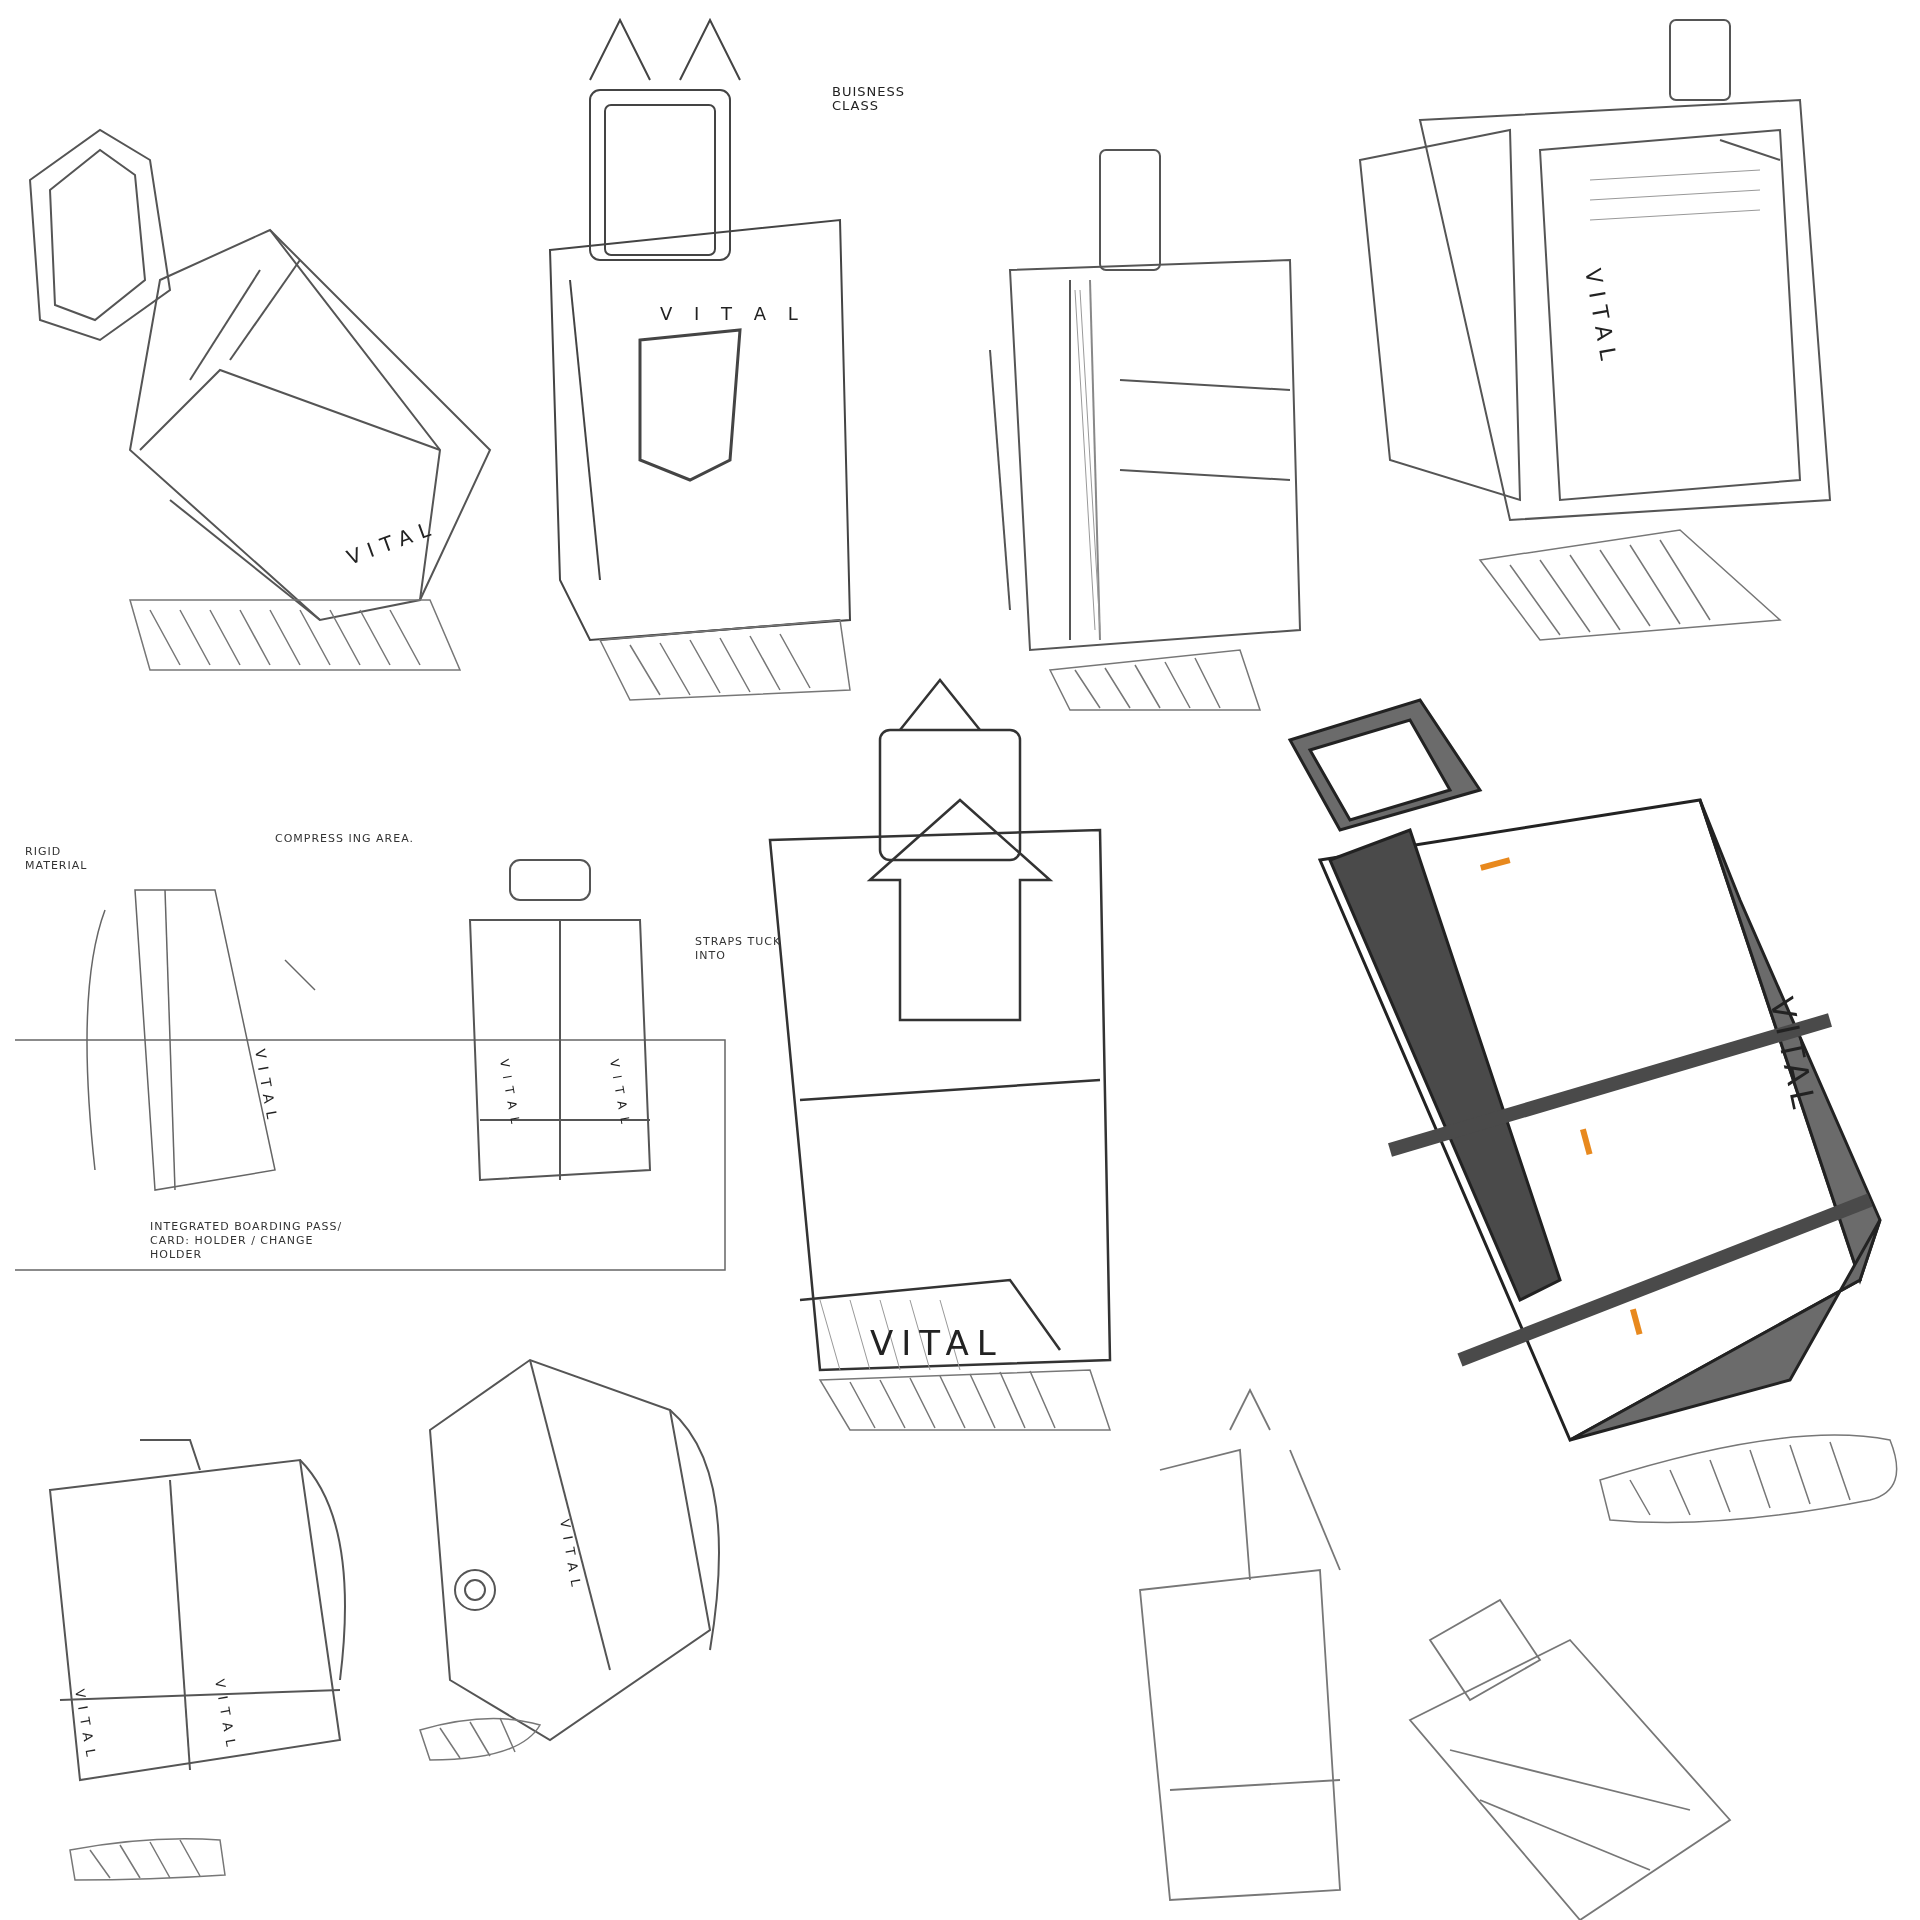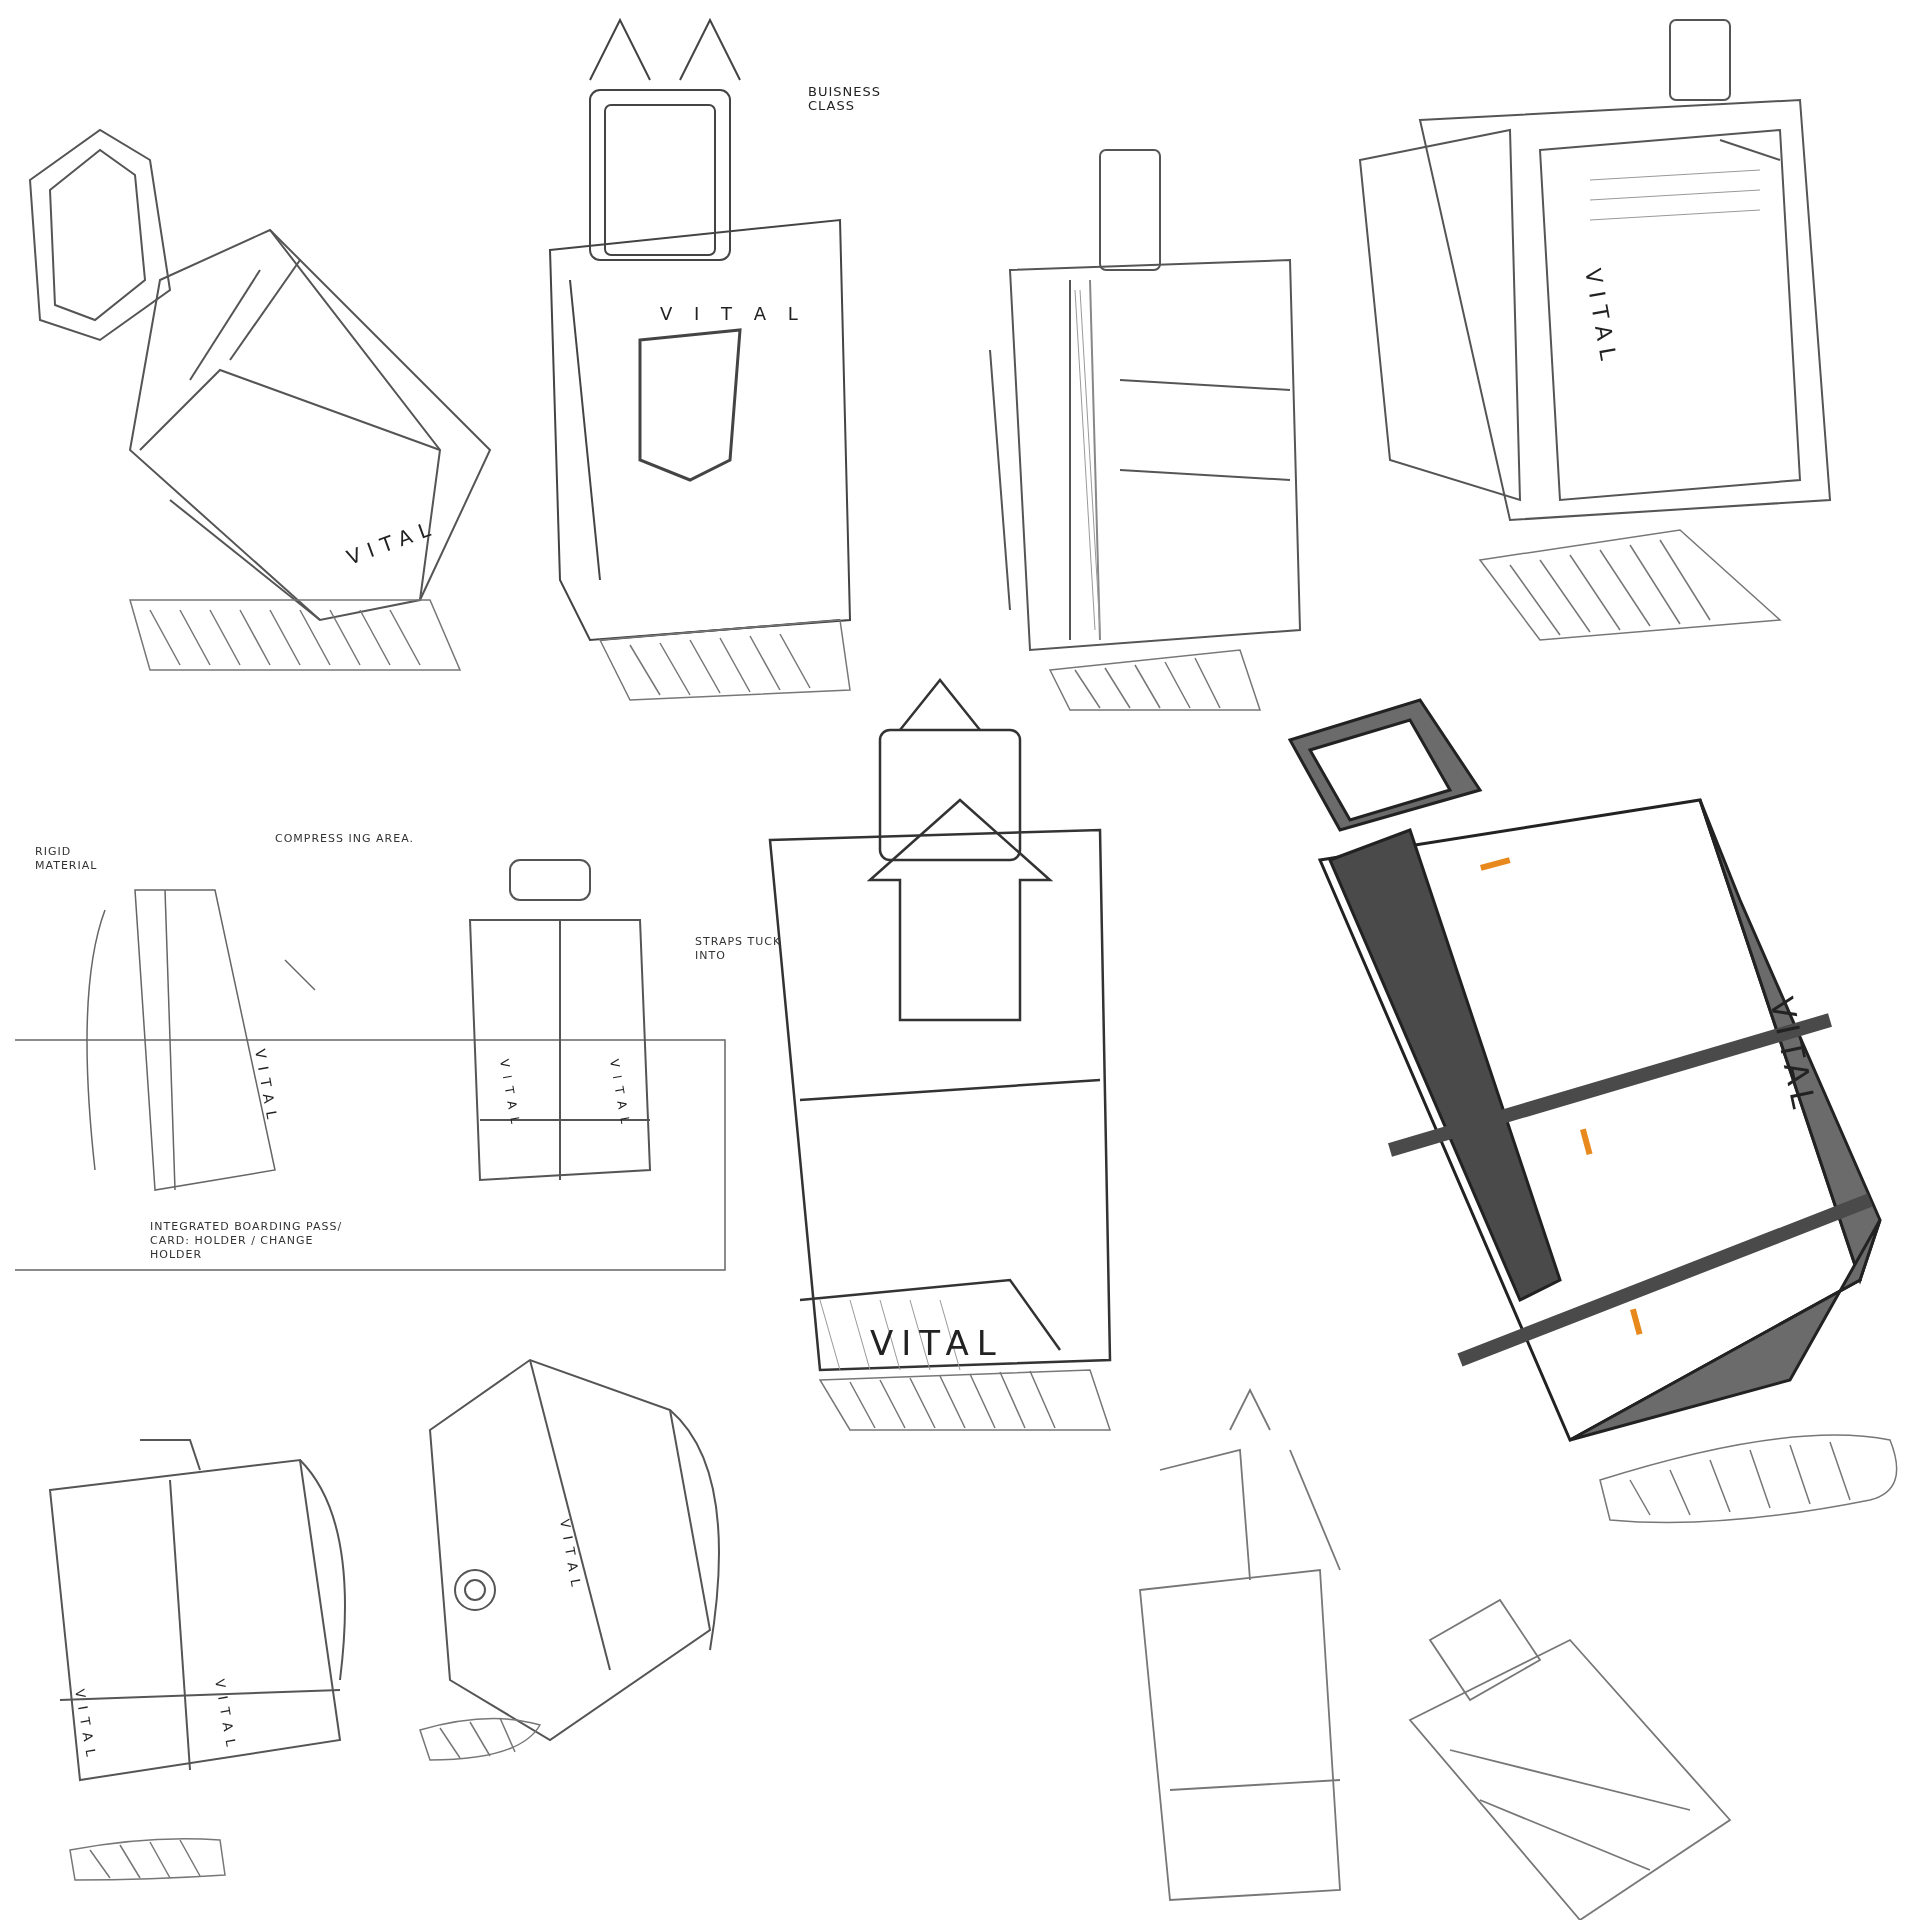--- a/index.html
+++ b/index.html
@@ -46,21 +46,21 @@
       <path d="M100,320 L200,310 L190,440 L150,460 L100,440 Z" stroke-width="3"></path>
       <path d="M30,260 L60,560"></path>
       <path d="M60,620 L300,600"></path>
     </g>
     <text class="brand" x="120" y="300" font-size="18">V I T A L</text>
     <g stroke="#777" stroke-width="1.5" fill="none">
       <path d="M60,620 L300,600 L310,670 L90,680 Z"></path>
       <path d="M90,625 L120,675 M120,623 L150,675 M150,620 L180,673 M180,618 L210,672 M210,616 L240,670 M240,614 L270,668"></path>
     </g>
   </svg>
-  <div class="note big" style="left:808px;top:85px;width:110px">Buisness class</div>
+  <div class="note big" style="left:832px;top:85px;width:110px">Buisness class</div>
 
   <svg class="sketch" style="left:990px;top:150px" width="340" height="560" viewBox="0 0 340 560">
     <g fill="none" stroke="#555" stroke-width="2">
       <rect x="110" y="0" width="60" height="120" rx="6"></rect>
       <path d="M20,120 L300,110 L310,480 L40,500 Z"></path>
       <path d="M80,130 L80,490"></path>
       <path d="M100,130 L110,490" stroke="#888"></path>
       <path d="M130,230 L300,240"></path>
         <path d="M130,320 L300,330"></path>
       <path d="M0,200 L20,460"></path>
@@ -96,21 +96,21 @@
   <svg class="sketch" style="left:15px;top:850px" width="710" height="420" viewBox="0 0 710 420">
     <g fill="none" stroke="#666" stroke-width="1.5">
       <path d="M0,190 L710,190 L710,420 L0,420"></path>
       <path d="M90,60 Q60,140 80,320"></path>
       <path d="M120,40 L200,40 L260,320 L140,340 Z"></path>
       <path d="M150,40 L160,340"></path>
       <path d="M270,110 L300,140"></path>
     </g>
     <text class="brand" x="240" y="200" font-size="14" transform="rotate(80 240 200)">VITAL</text>
   </svg>
-  <div class="note" style="left:35px;top:845px;width:70px">Rigid material</div>
+  <div class="note" style="left:25px;top:845px;width:70px">Rigid material</div>
   <div class="note" style="left:275px;top:832px;width:170px">Compress ing area.</div>
   <div class="note" style="left:150px;top:1220px;width:220px">
     <span>Integrated  Boarding pass/</span><br>
     <span>Card: holder / change holder</span>
   </div>
 
   <svg class="sketch" style="left:460px;top:860px" width="200" height="330" viewBox="0 0 200 330">
     <g fill="none" stroke="#555" stroke-width="2">
       <rect x="50" y="0" width="80" height="40" rx="10"></rect>
       <path d="M10,60 L180,60 L190,310 L20,320 Z"></path>

